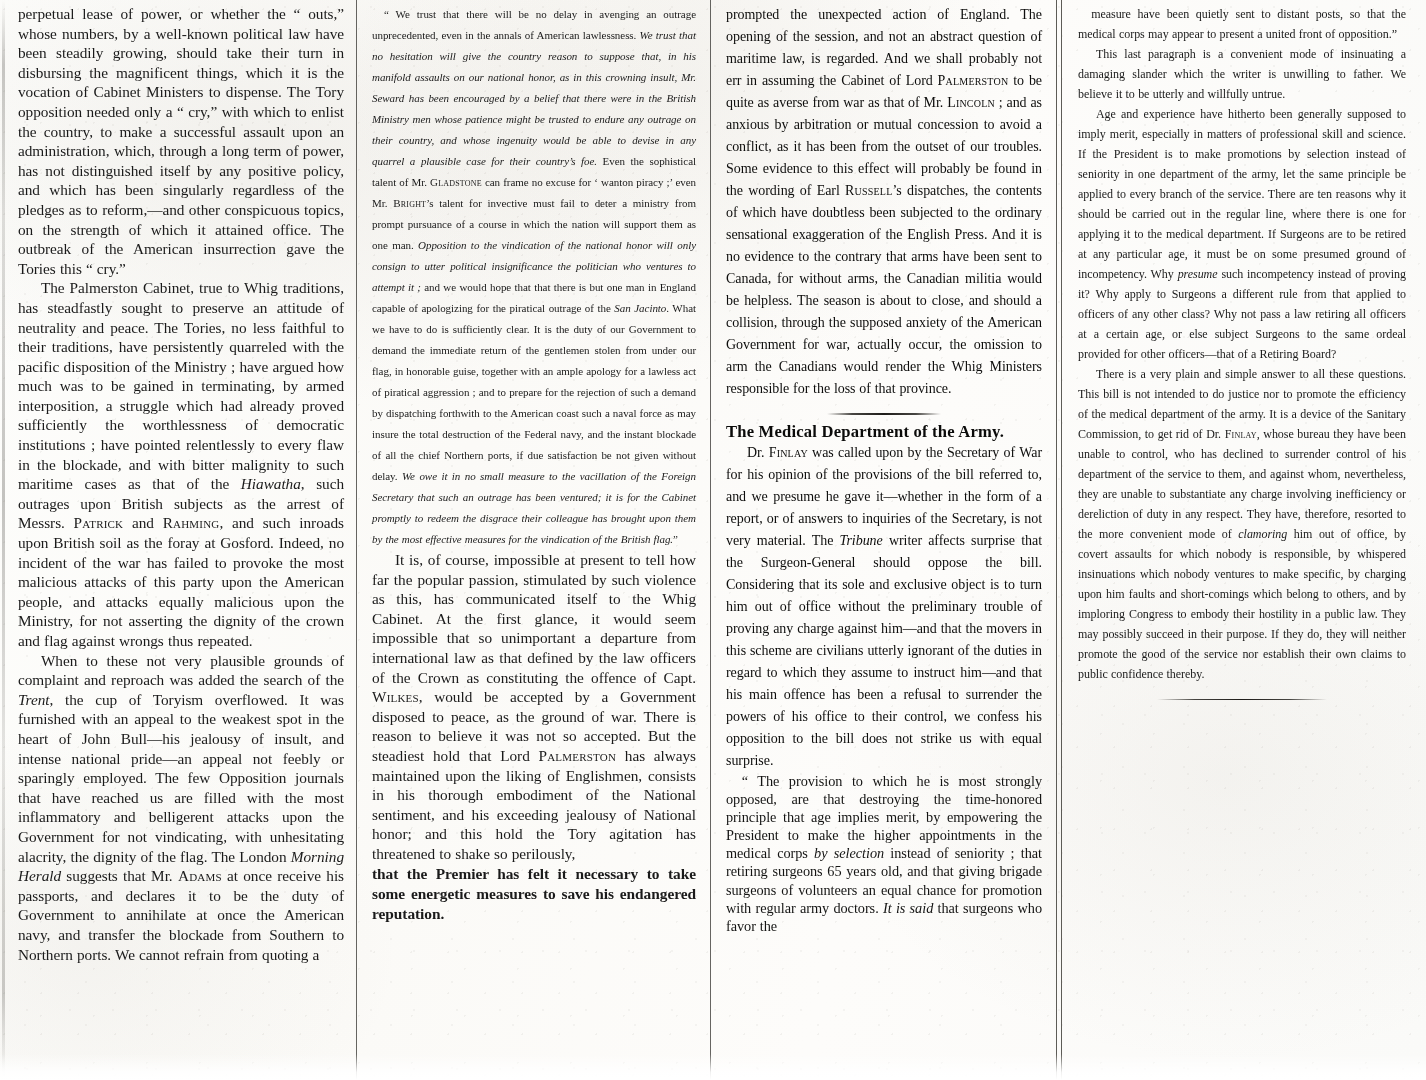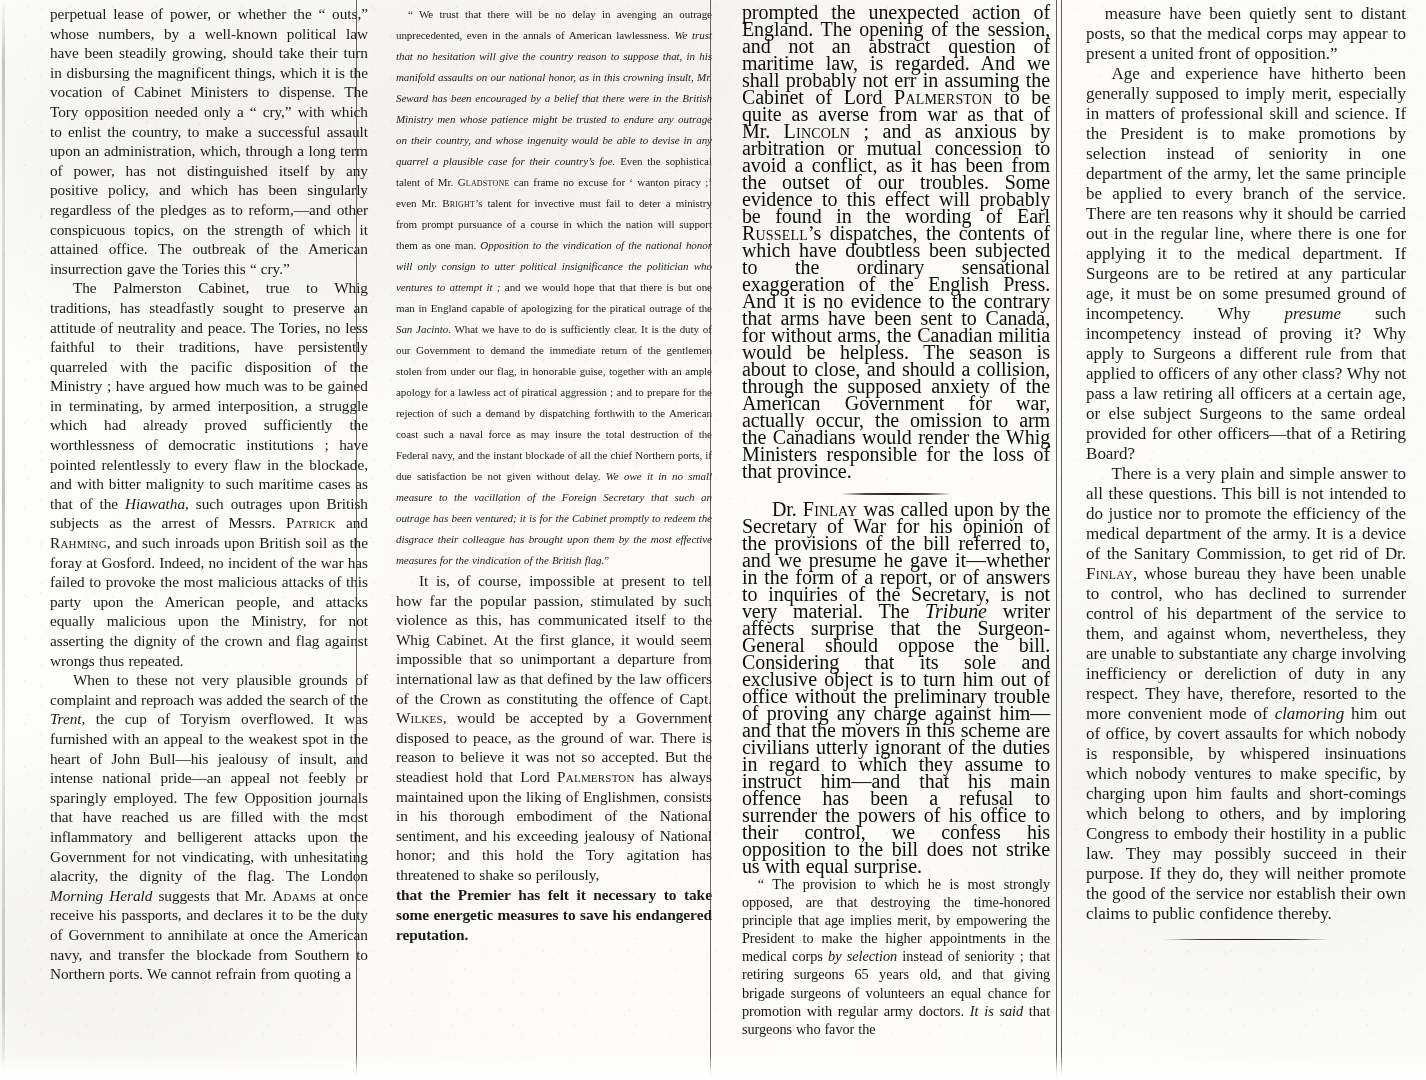--- a/index.html
+++ b/index.html
@@ -27,21 +27,20 @@
       radial-gradient(ellipse 520px 380px at 6% 88%, rgba(170,162,148,0.10), rgba(255,255,255,0) 60%),
       linear-gradient(101deg, #fdfdfb 0%, #fbfaf7 34%, #fdfcfa 62%, #fafaf8 100%);
     box-sizing: border-box;
   }
 
   .columns {
     position: absolute;
     inset: 0;
     display: flex;
     align-items: stretch;
-    padding-left: 32px;
   }
 
   .col {
     position: relative;
     box-sizing: border-box;
     overflow: hidden;
   }
   .col-1 { width: 356px; padding: 4px 12px 0 18px; }
   .col-2 { width: 354px; padding: 4px 14px 0 16px; }
   .col-3 { width: 348px; padding: 4px 16px 0 16px; }
@@ -89,23 +88,23 @@
     -webkit-font-smoothing: none;
   }
   p.noindent { text-indent: 0; }
   p.quote {
     font-size: 11px;
     line-height: 21px;
     text-indent: 1.1em;
   }
 
   
-  .col-3 p { font-size: 20px; line-height: 17px; color: #0d0d0c; }
+  .col-3 p { font-size: 14px; line-height: 22px; color: #0d0d0c; }
   .col-3 p.quote { font-size: 14.3px; line-height: 18.1px; color: #141413; }
-  .col-4 p { font-size: 17px; line-height: 20.0px; }
+  .col-4 p { font-size: 12px; line-height: 20.0px; }
 
   i, em { font-style: italic; }
   .sc {
     font-variant: small-caps;
     letter-spacing: .2px;
   }
 
   
   .slug {
     font-weight: bold;
@@ -194,31 +193,33 @@
         <p class="noindent">that the Premier has felt it necessary to take some energetic measures to save his endangered reputation.</p>
 
       </div>
     </div>
 
     <div class="col col-3">
       <p class="noindent">prompted the unexpected action of England. The opening of the session, and not an abstract question of maritime law, is regarded. And we shall probably not err in assuming the Cabinet of Lord <span class="sc">Palmerston</span> to be quite as averse from war as that of Mr. <span class="sc">Lincoln</span> ; and as anxious by arbitration or mutual concession to avoid a conflict, as it has been from the outset of our troubles. Some evidence to this effect will probably be found in the wording of Earl <span class="sc">Russell</span>’s dispatches, the contents of which have doubtless been subjected to the ordinary sensational exaggeration of the English Press. And it is no evidence to the contrary that arms have been sent to Canada, for without arms, the Canadian militia would be helpless. The season is about to close, and should a collision, through the supposed anxiety of the American Government for war, actually occur, the omission to arm the Canadians would render the Whig Ministers responsible for the loss of that province.</p>
 
       <div class="dash"></div>
 
+      <h2 class="headline">The Medical Department of the Army.</h2>
 
 
       <p>Dr. <span class="sc">Finlay</span> was called upon by the Secretary of War for his opinion of the provisions of the bill referred to, and we presume he gave it—whether in the form of a report, or of answers to inquiries of the Secretary, is not very material. The <i>Tribune</i> writer affects surprise that the Surgeon-General should oppose the bill. Considering that its sole and exclusive object is to turn him out of office without the preliminary trouble of proving any charge against him—and that the movers in this scheme are civilians utterly ignorant of the duties in regard to which they assume to instruct him—and that his main offence has been a refusal to surrender the powers of his office to their control, we confess his opposition to the bill does not strike us with equal surprise.</p>
 
 
       <p class="quote">“ The provision to which he is most strongly opposed, are that destroying the time-honored principle that age implies merit, by empowering the President to make the higher appointments in the medical corps <i>by selection</i> instead of seniority ; that retiring surgeons 65 years old, and that giving brigade surgeons of volunteers an equal chance for promotion with regular army doctors. <i>It is said</i> that surgeons who favor the</p>
     </div>
 
     <div class="col col-4">
       <p class="quote noindent">measure have been quietly sent to distant posts, so that the medical corps may appear to present a united front of opposition.”</p>
 
+      <p>This last paragraph is a convenient mode of insinuating a damaging slander which the writer is unwilling to father. We believe it to be utterly and willfully untrue.</p>
 
       <p>Age and experience have hitherto been generally supposed to imply merit, especially in matters of professional skill and science. If the President is to make promotions by selection instead of seniority in one department of the army, let the same principle be applied to every branch of the service. There are ten reasons why it should be carried out in the regular line, where there is one for applying it to the medical department. If Surgeons are to be retired at any particular age, it must be on some presumed ground of incompetency. Why <i>presume</i> such incompetency instead of proving it? Why apply to Surgeons a different rule from that applied to officers of any other class? Why not pass a law retiring all officers at a certain age, or else subject Surgeons to the same ordeal provided for other officers—that of a Retiring Board?</p>
 
       <p>There is a very plain and simple answer to all these questions. This bill is not intended to do justice nor to promote the efficiency of the medical department of the army. It is a device of the Sanitary Commission, to get rid of Dr. <span class="sc">Finlay</span>, whose bureau they have been unable to control, who has declined to surrender control of his department of the service to them, and against whom, nevertheless, they are unable to substantiate any charge involving inefficiency or dereliction of duty in any respect. They have, therefore, resorted to the more convenient mode of <i>clamoring</i> him out of office, by covert assaults for which nobody is responsible, by whispered insinuations which nobody ventures to make specific, by charging upon him faults and short-comings which belong to others, and by imploring Congress to embody their hostility in a public law. They may possibly succeed in their purpose. If they do, they will neither promote the good of the service nor establish their own claims to public confidence thereby.</p>
 
       <div class="dash end"></div>
     </div>
 
   </div>
 

